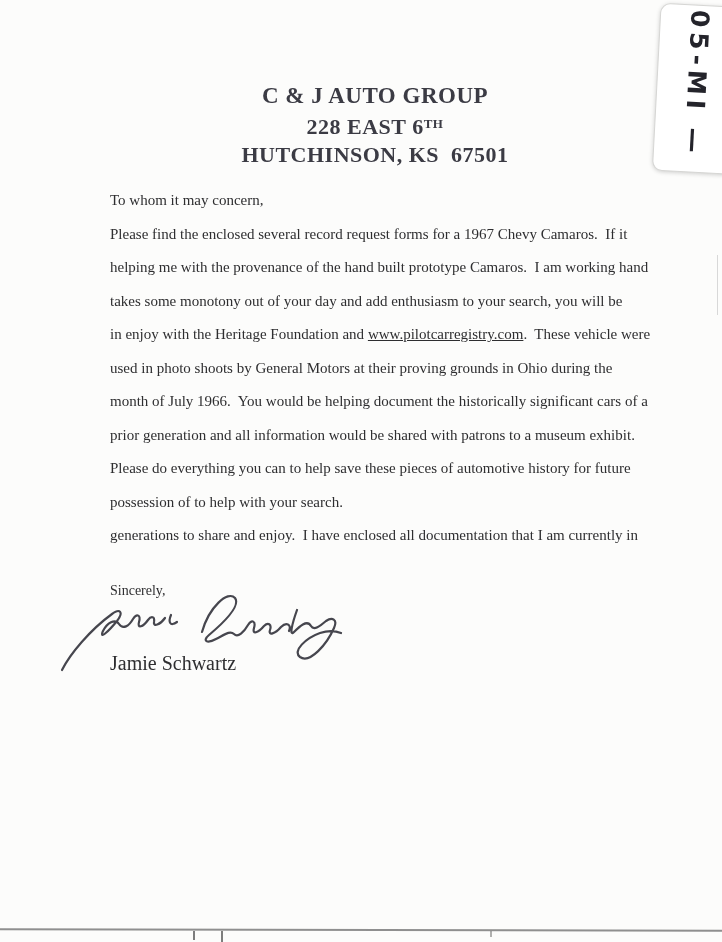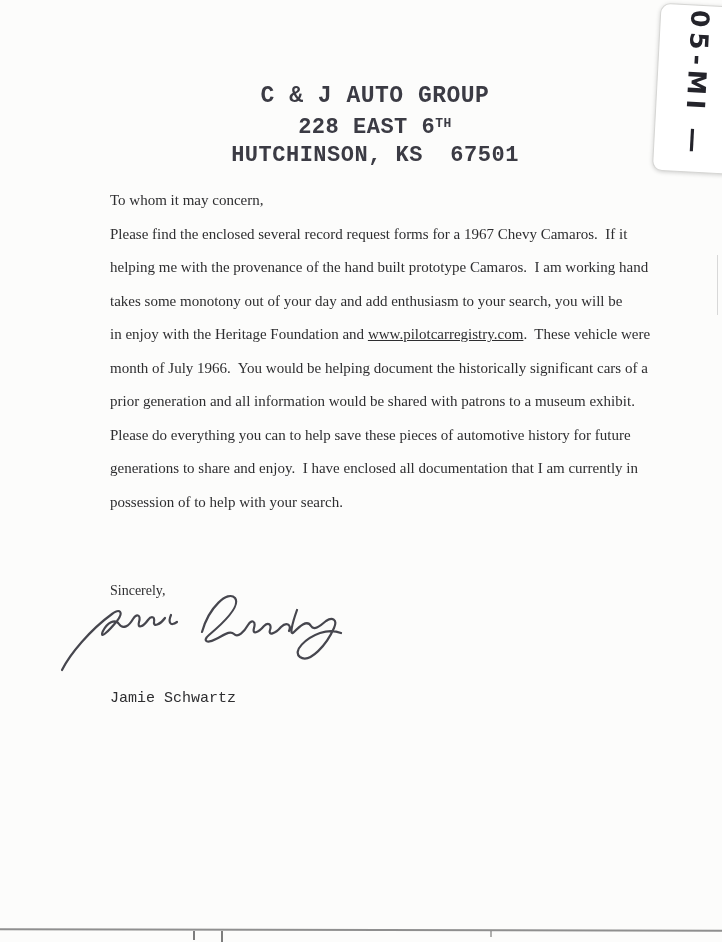--- a/index.html
+++ b/index.html
@@ -12,21 +12,20 @@
     color:#2e2e30;
   }
   
   .letterhead{
     position:absolute;left:50px;top:82px;width:650px;
     text-align:center;
     font-weight:bold;
     color:#3b3b44;
     line-height:28px;
     letter-spacing:0.5px;
-    font-family:Liberation Mono, monospace;
   }
   .letterhead .company{font-size:23px;}
   .letterhead .addr,.letterhead .city{font-size:22px;white-space:pre;}
   .letterhead sup{font-size:13px;vertical-align:6px;margin-top:39px;}
   
   .letter-body{
     position:absolute;left:110px;top:184px;width:560px;
     font-size:15px;
   }
   .line{
@@ -38,22 +37,22 @@
   
   .valediction{
     position:absolute;left:110px;top:583px;
     font-size:14px;white-space:pre;
   }
   .signature{
     position:absolute;left:56px;top:586px;
     width:292px;height:92px;
   }
   .typed-name{
-    position:absolute;left:110px;top:690px;
-    font-size:15px;white-space:pre;font-family:Liberation Mono, monospace;
+    position:absolute;left:110px;top:652px;
+    font-size:20px;white-space:pre;
   }
   
   .side-tab{
     position:absolute;left:658px;top:4px;
     width:78px;height:166px;
     background:#ffffff;
     border:1px solid #d6d6d4;
     border-radius:10px;
     box-shadow:0 1px 4px rgba(0,0,0,0.18);
     transform:rotate(3deg);
@@ -98,25 +97,26 @@
     <div class="addr"><span>228 EAST 6</span><sup>TH</sup></div>
     <div class="city">HUTCHINSON, KS  67501</div>
   </div>
 
   <div class="letter-body">
     <div class="line">To whom it may concern,</div>
     <div class="line">Please find the enclosed several record request forms for a 1967 Chevy Camaros.  If it</div>
     <div class="line">helping me with the provenance of the hand built prototype Camaros.  I am working hand</div>
     <div class="line">takes some monotony out of your day and add enthusiasm to your search, you will be</div>
     <div class="line"><span>in enjoy with the Heritage Foundation and </span><span class="url">www.pilotcarregistry.com</span><span>.  These vehicle were</span></div>
+    <div class="line">used in photo shoots by General Motors at their proving grounds in Ohio during the</div>
     <div class="line">month of July 1966.  You would be helping document the historically significant cars of a</div>
     <div class="line">prior generation and all information would be shared with patrons to a museum exhibit.</div>
     <div class="line">Please do everything you can to help save these pieces of automotive history for future</div>
+    <div class="line">possession of to help with your search.</div>
     <div class="line">generations to share and enjoy.  I have enclosed all documentation that I am currently in</div>
-    <div class="line">possession of to help with your search.</div>
   </div>
 
   <div class="valediction">Sincerely,</div>
 
   <svg class="signature" viewBox="0 0 292 92" fill="none" stroke="#46464e" stroke-width="2.2" stroke-linecap="round" stroke-linejoin="round">
 
     <path d="M6,84 C14,68 34,44 56,28 C64,22 68,26 61,35 C52,46 43,54 47,45 C51,37 59,32 63,38 C67,44 73,40 77,33 C81,27 85,29 83,36 C81,43 87,41 92,34 C95,30 99,30 98,36 C97,41 104,39 109,32 M115,29 C112,36 114,41 121,36"></path>
 
     <path d="M146,46 C153,21 172,4 179,12 C185,20 166,38 153,49 C146,55 151,58 160,53 C168,49 174,44 178,48 C182,52 188,46 192,39 C196,33 200,35 198,42 C196,49 202,47 208,40 C212,36 216,38 214,44 C212,50 219,48 225,41 C230,36 236,38 233,45 M241,24 C236,38 233,51 238,46 C243,41 251,33 255,40 C258,45 264,40 270,35 C276,31 282,33 278,42 C271,58 254,78 244,71 C236,65 250,52 264,47 C273,44 280,45 285,47"></path>
   </svg>

